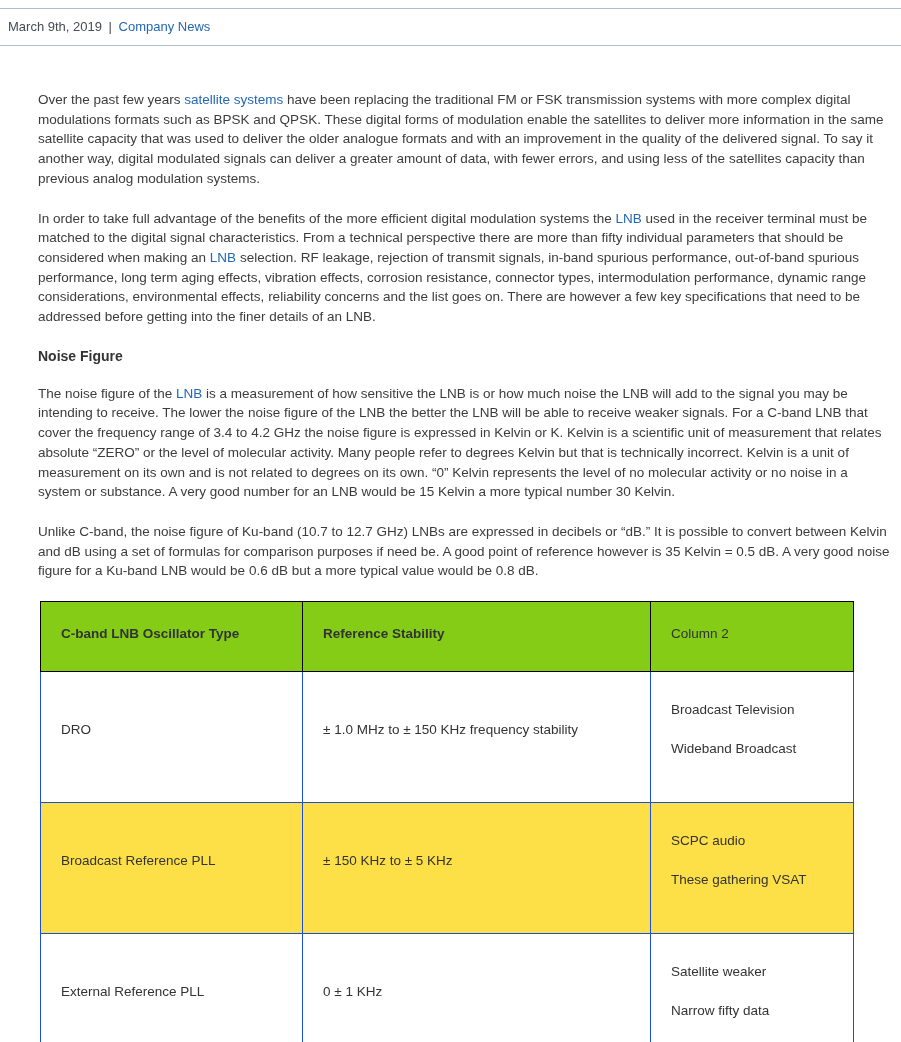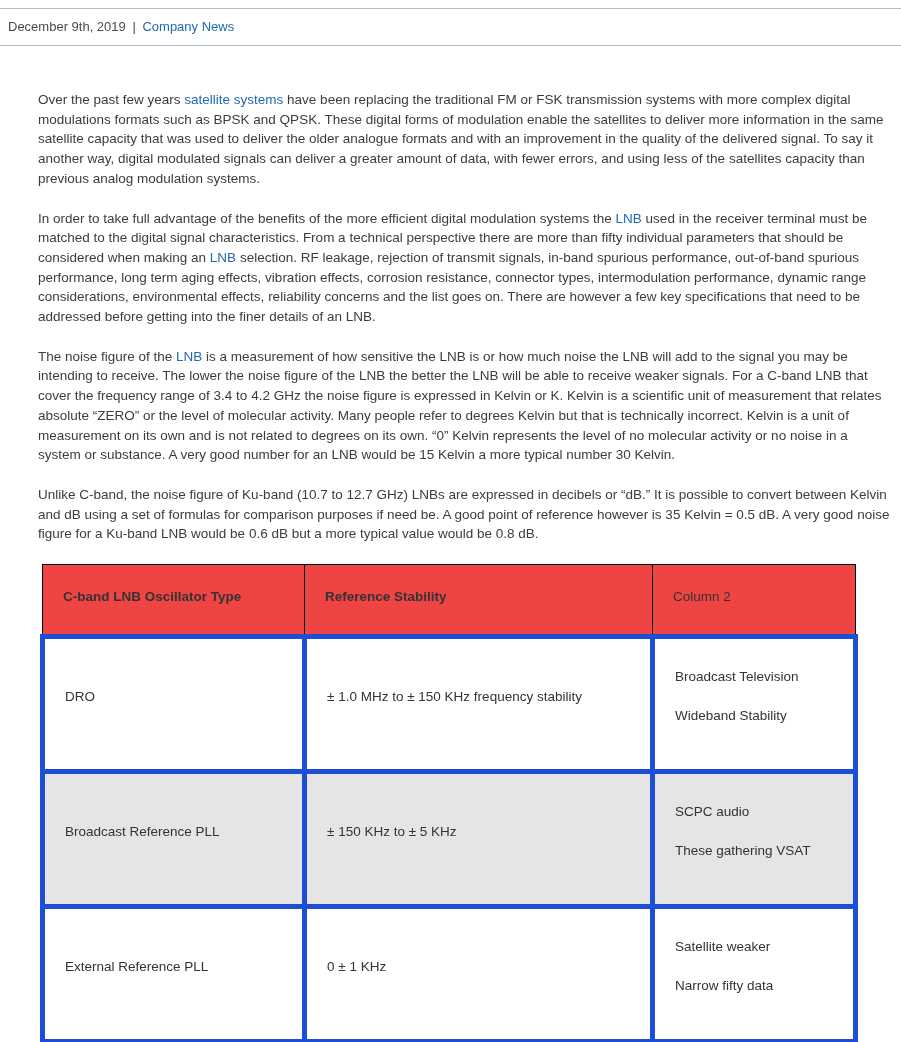--- a/index.html
+++ b/index.html
@@ -59,58 +59,59 @@
     width: 813px;
     margin: 18px 0 0 40px;
     font-size: 13.5px;
     color: #333333;
   }
   table.lnb-table col.c1 { width: 262px; }
   table.lnb-table col.c2 { width: 348px; }
   table.lnb-table col.c3 { width: 203px; }
   table.lnb-table thead td {
     border: 1px solid #000000;
-    background: #ef4444;
+    background: #84cc16;
     height: 63px;
     padding: 0 12px 6px 20px;
     vertical-align: middle;
   }
   table.lnb-table thead td .hdr-bold { font-weight: 700; }
   table.lnb-table tbody td {
-    border: 5px solid #1d4ed8;
+    border: 1px solid #1d4ed8;
     height: 114px;
     padding: 0 12px 16px 20px;
     vertical-align: middle;
   }
-  table.lnb-table tbody tr.alt td { background: #e5e5e5; }
+  table.lnb-table tbody tr.alt td { background: #fde047; }
   table.lnb-table td p.app { margin: 0; line-height: 18px; }
   table.lnb-table td p.app + p.app { margin-top: 21px; }
 </style>
 </head>
 <body>
 
 <div>
 
 
   <hr class="rule rule-top">
 
   <div class="meta">
-    <span>December 9th, 2019</span>
+    <span>March 9th, 2019</span>
     <span class="sep">|</span>
     <a class="link" href="#">Company News</a>
   </div>
 
   <hr class="rule rule-meta">
 
   <div class="article">
 
     <p class="para"><span>Over the past few years </span><a class="link" href="#">satellite systems</a><span> have been replacing the traditional FM or FSK transmission systems with more complex digital modulations formats such as BPSK and QPSK. These digital forms of modulation enable the satellites to deliver more information in the same satellite capacity that was used to deliver the older analogue formats and with an improvement in the quality of the delivered signal. To say it another way, digital modulated signals can deliver a greater amount of data, with fewer errors, and using less of the satellites capacity than previous analog modulation systems.</span></p>
 
     <p class="para"><span>In order to take full advantage of the benefits of the more efficient digital modulation systems the </span><a class="link" href="#">LNB</a><span> used in the receiver terminal must be matched to the digital signal characteristics. From a technical perspective there are more than fifty individual parameters that should be considered when making an </span><a class="link" href="#">LNB</a><span> selection. RF leakage, rejection of transmit signals, in-band spurious performance, out-of-band spurious performance, long term aging effects, vibration effects, corrosion resistance, connector types, intermodulation performance, dynamic range considerations, environmental effects, reliability concerns and the list goes on. There are however a few key specifications that need to be addressed before getting into the finer details of an LNB.</span></p>
 
+    <h3 class="section-heading">Noise Figure</h3>
 
     <p class="para"><span>The noise figure of the </span><a class="link" href="#">LNB</a><span> is a measurement of how sensitive the LNB is or how much noise the LNB will add to the signal you may be intending to receive. The lower the noise figure of the LNB the better the LNB will be able to receive weaker signals. For a C-band LNB that cover the frequency range of 3.4 to 4.2 GHz the noise figure is expressed in Kelvin or K. Kelvin is a scientific unit of measurement that relates absolute “ZERO” or the level of molecular activity. Many people refer to degrees Kelvin but that is technically incorrect. Kelvin is a unit of measurement on its own and is not related to degrees on its own. “0” Kelvin represents the level of no molecular activity or no noise in a system or substance. A very good number for an LNB would be 15 Kelvin a more typical number 30 Kelvin.</span></p>
 
     <p class="para">Unlike C-band, the noise figure of Ku-band (10.7 to 12.7 GHz) LNBs are expressed in decibels or “dB.” It is possible to convert between Kelvin and dB using a set of formulas for comparison purposes if need be. A good point of reference however is 35 Kelvin = 0.5 dB. A very good noise figure for a Ku-band LNB would be 0.6 dB but a more typical value would be 0.8 dB.</p>
 
   </div>
 
   <table class="lnb-table">
     <colgroup>
       <col class="c1">
@@ -123,21 +124,21 @@
         <td><span class="hdr-bold">Reference Stability</span></td>
         <td><span>Column 2</span></td>
       </tr>
     </thead>
     <tbody>
       <tr>
         <td>DRO</td>
         <td>± 1.0 MHz to ± 150 KHz frequency stability</td>
         <td>
           <p class="app">Broadcast Television</p>
-          <p class="app">Wideband Stability</p>
+          <p class="app">Wideband Broadcast</p>
         </td>
       </tr>
       <tr class="alt">
         <td>Broadcast Reference PLL</td>
         <td>± 150 KHz to ± 5 KHz</td>
         <td>
           <p class="app">SCPC audio</p>
           <p class="app">These gathering VSAT</p>
         </td>
       </tr>

